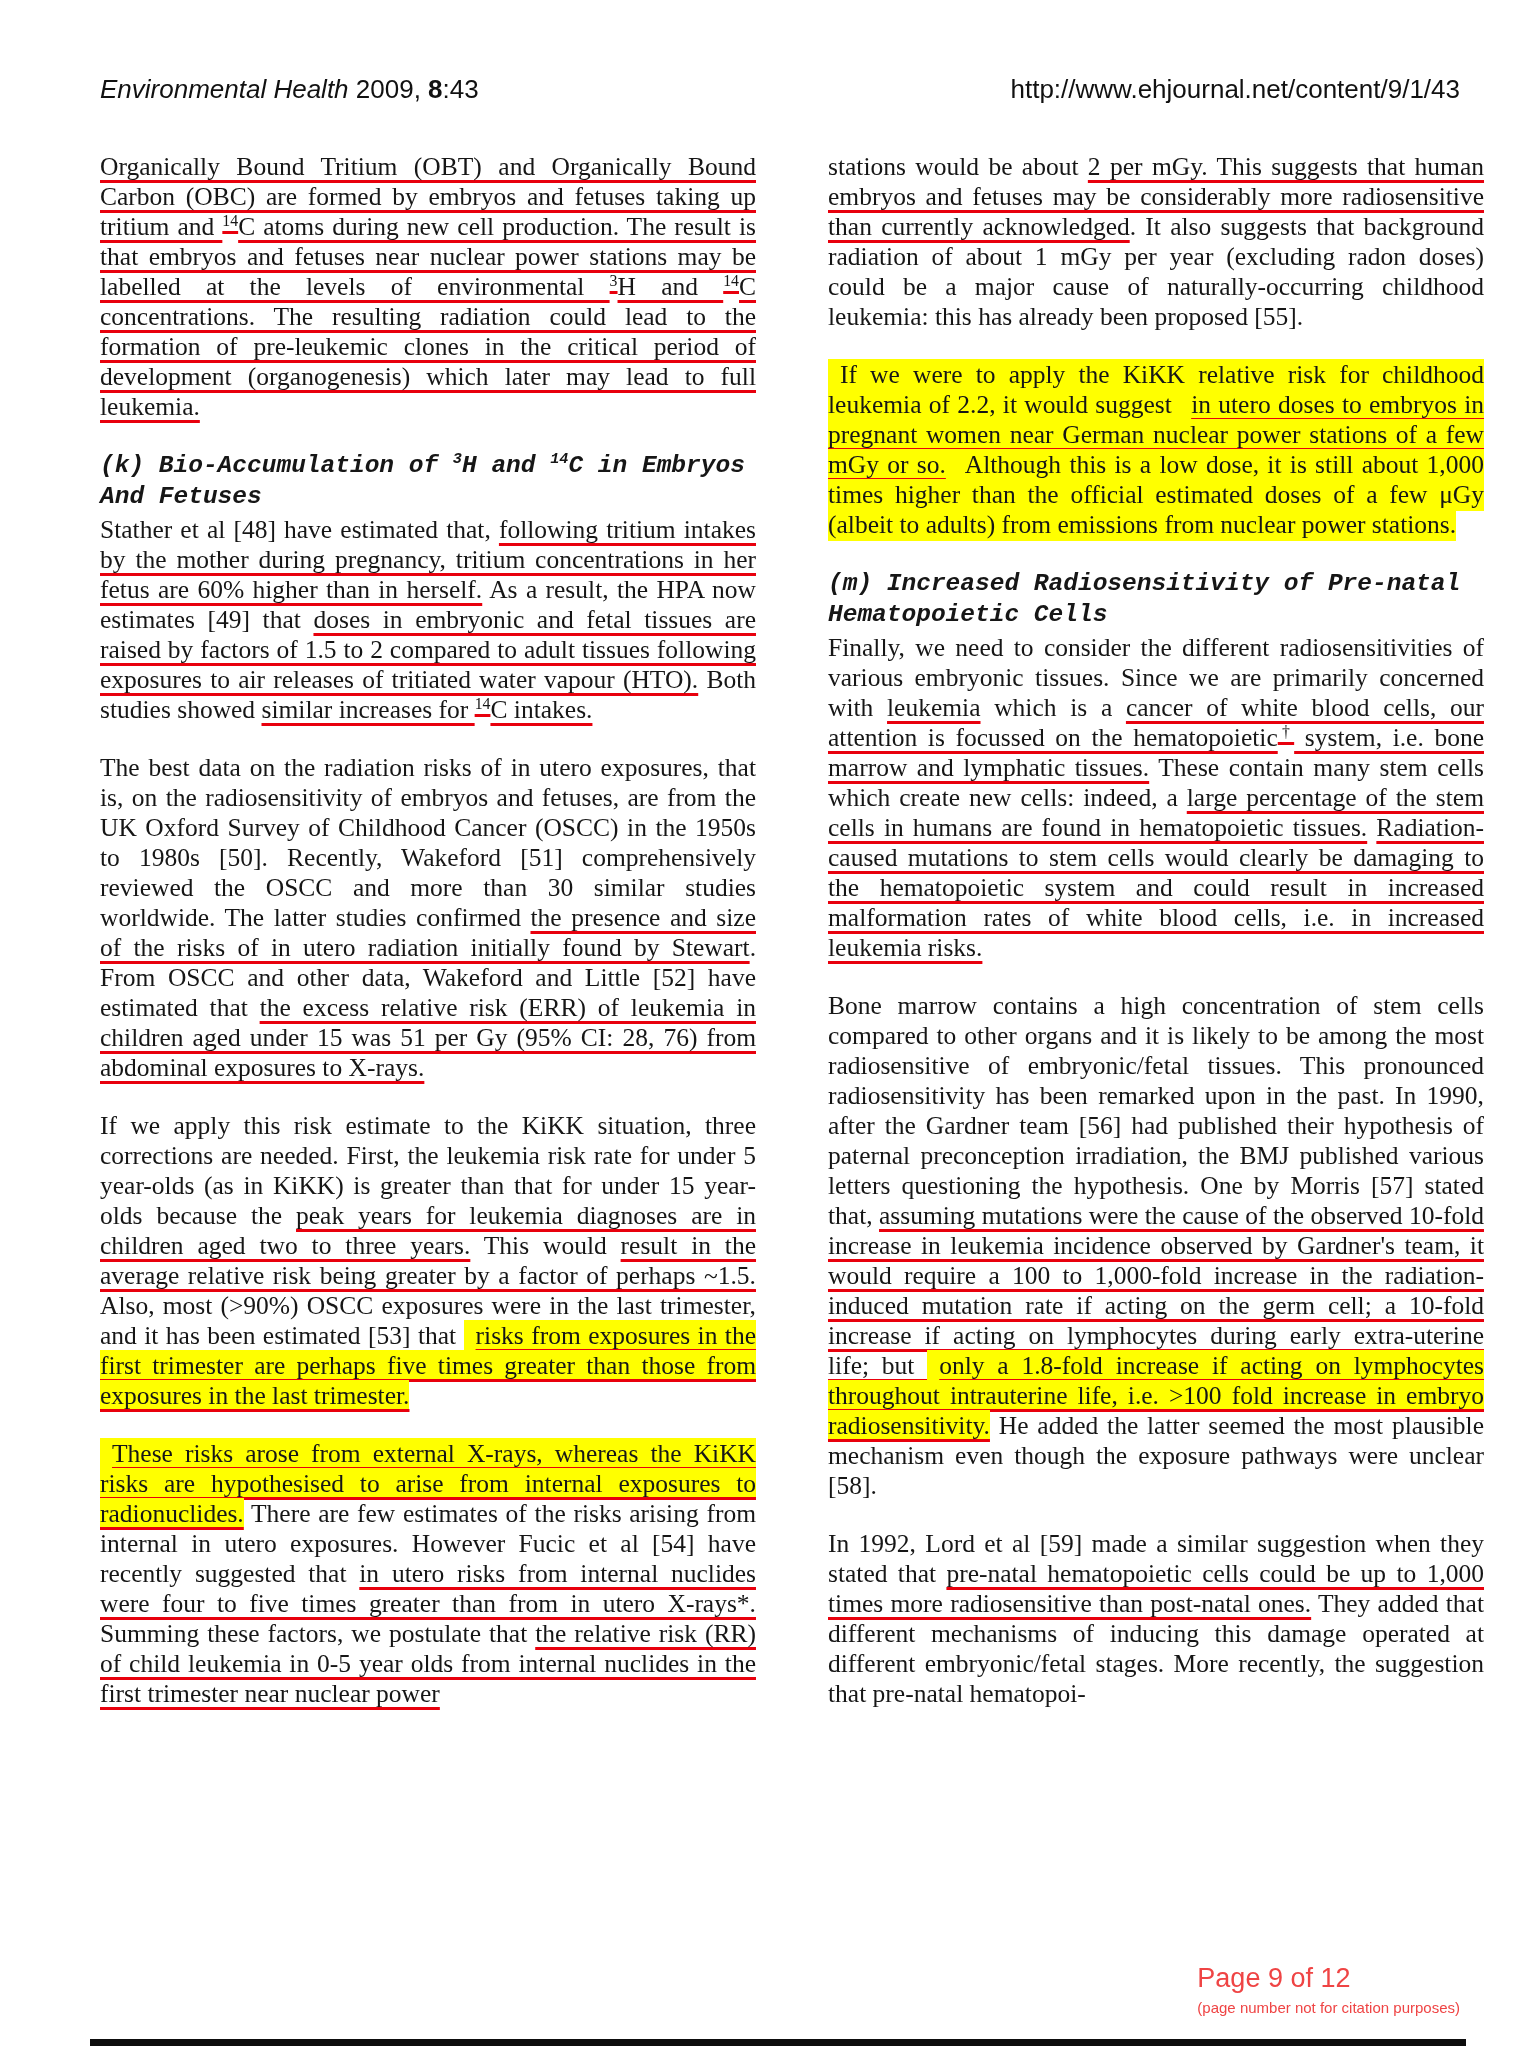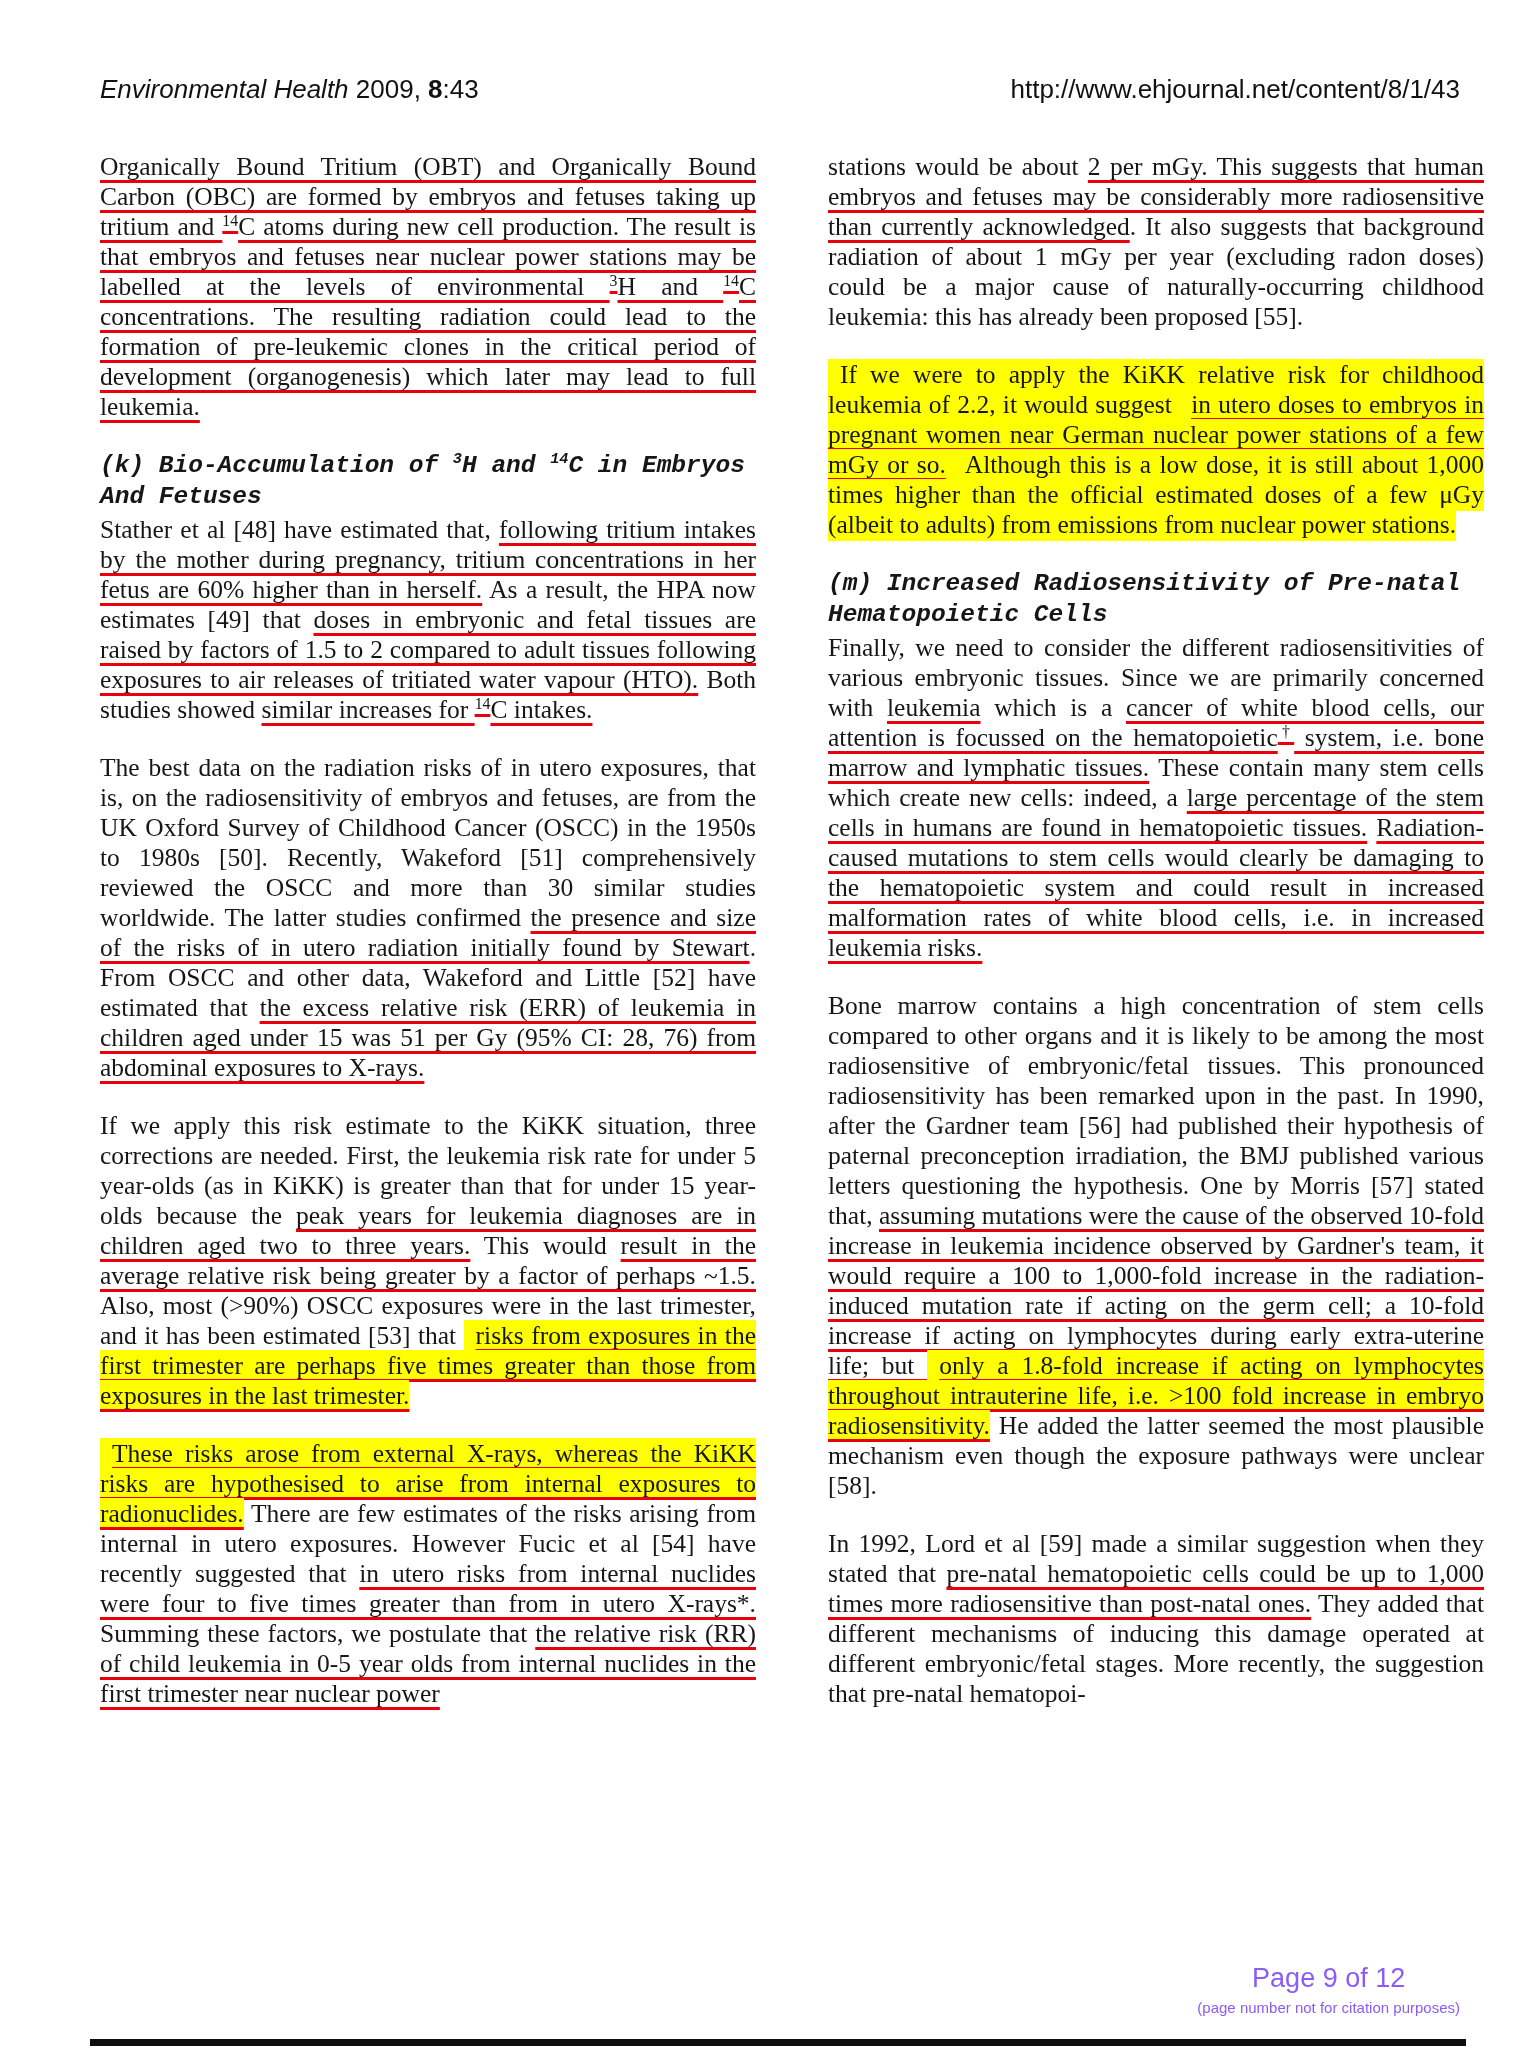--- a/index.html
+++ b/index.html
@@ -72,44 +72,44 @@
   }
   .hl{
     background:var(--hl-color);
     padding:1px 0 2px 12px;
   }
   
   .ftr{
     position:absolute;
     right:76px;
     bottom:26px;
-    text-align:center;
+    text-align:left;
     font-family:"Liberation Sans", sans-serif;
-    color:#8b5cf6;
+    color:#ef4444;
   }
   .ftr .pageno{font-size:27px;line-height:32px;}
   .ftr .note{font-size:15px;line-height:28px;}
   
   .page-edge{
     position:absolute;
     left:90px; right:70px; bottom:2px;
     height:7px;
     background:#0d0d0d;
   }
 </style>
 </head>
 <body>
 
 <div class="page">
 
   <div class="hdr">
     <div>
       <span class="jname">Environmental Health</span><span> 2009, </span><span class="vol">8</span><span>:43</span>
     </div>
-    <div>http://www.ehjournal.net/content/8/1/43</div>
+    <div>http://www.ehjournal.net/content/9/1/43</div>
   </div>
 
   <div class="cols">
     <div class="col" id="col-left">
         <p class="body-para"><span class="rul">Organically Bound Tritium (OBT) and Organically Bound Carbon (OBC) are formed by embryos and fetuses taking up tritium and </span><sup class="rul">14</sup><span class="rul">C atoms during new cell production. The result is that embryos and fetuses near nuclear power stations may be labelled at the levels of environmental </span><sup class="rul">3</sup><span class="rul">H and </span><sup class="rul">14</sup><span class="rul">C concentrations. The resulting radiation could lead to the formation of pre-leukemic clones in the critical period of development (organogenesis) which later may lead to full leukemia.</span></p>
         <h3 class="sec-heading"><span>(k) Bio-Accumulation of </span><sup>3</sup><span>H and </span><sup>14</sup><span>C in Embryos And Fetuses</span></h3>
         <p class="body-para"><span>Stather et al [48] have estimated that, </span><span class="rul">following tritium intakes by the mother during pregnancy, tritium concentrations in her fetus are 60% higher than in herself.</span><span> As a result, the HPA now estimates [49] that </span><span class="rul">doses in embryonic and fetal tissues are raised by factors of 1.5 to 2 compared to adult tissues following exposures to air releases of tritiated water vapour (HTO).</span><span> Both studies showed </span><span class="rul">similar increases for </span><sup class="rul">14</sup><span class="rul">C intakes.</span></p>
         <p class="body-para"><span>The best data on the radiation risks of in utero exposures, that is, on the radiosensitivity of embryos and fetuses, are from the UK Oxford Survey of Childhood Cancer (OSCC) in the 1950s to 1980s [50]. Recently, Wakeford [51] comprehensively reviewed the OSCC and more than 30 similar studies worldwide. The latter studies confirmed </span><span class="rul">the presence and size of the risks of in utero radiation initially found by Stewart</span><span>. From OSCC and other data, Wakeford and Little [52] have estimated that </span><span class="rul">the excess relative risk (ERR) of leukemia in children aged under 15 was 51 per Gy (95% CI: 28, 76) from abdominal exposures to X-rays.</span></p>
         <p class="body-para"><span>If we apply this risk estimate to the KiKK situation, three corrections are needed. First, the leukemia risk rate for under 5 year-olds (as in KiKK) is greater than that for under 15 year-olds because the </span><span class="rul">peak years for leukemia diagnoses are in children aged two to three years.</span><span> This would </span><span class="rul">result in the average relative risk being greater by a factor of perhaps ~1.5.</span><span> Also, most (&gt;90%) OSCC exposures were in the last trimester, and it has been estimated [53] that </span><span class="rul hl">risks from exposures in the first trimester are perhaps five times greater than those from exposures in the last trimester.</span></p>
         <p class="body-para"><span class="rul hl">These risks arose from external X-rays, whereas the KiKK risks are hypothesised to arise from internal exposures to radionuclides.</span><span> There are few estimates of the risks arising from internal in utero exposures. However Fucic et al [54] have recently suggested that </span><span class="rul">in utero risks from internal nuclides were four to five times greater than from in utero X-rays*.</span><span> Summing these factors, we postulate that </span><span class="rul">the relative risk (RR) of child leukemia in 0-5 year olds from internal nuclides in the first trimester near nuclear power</span></p>

